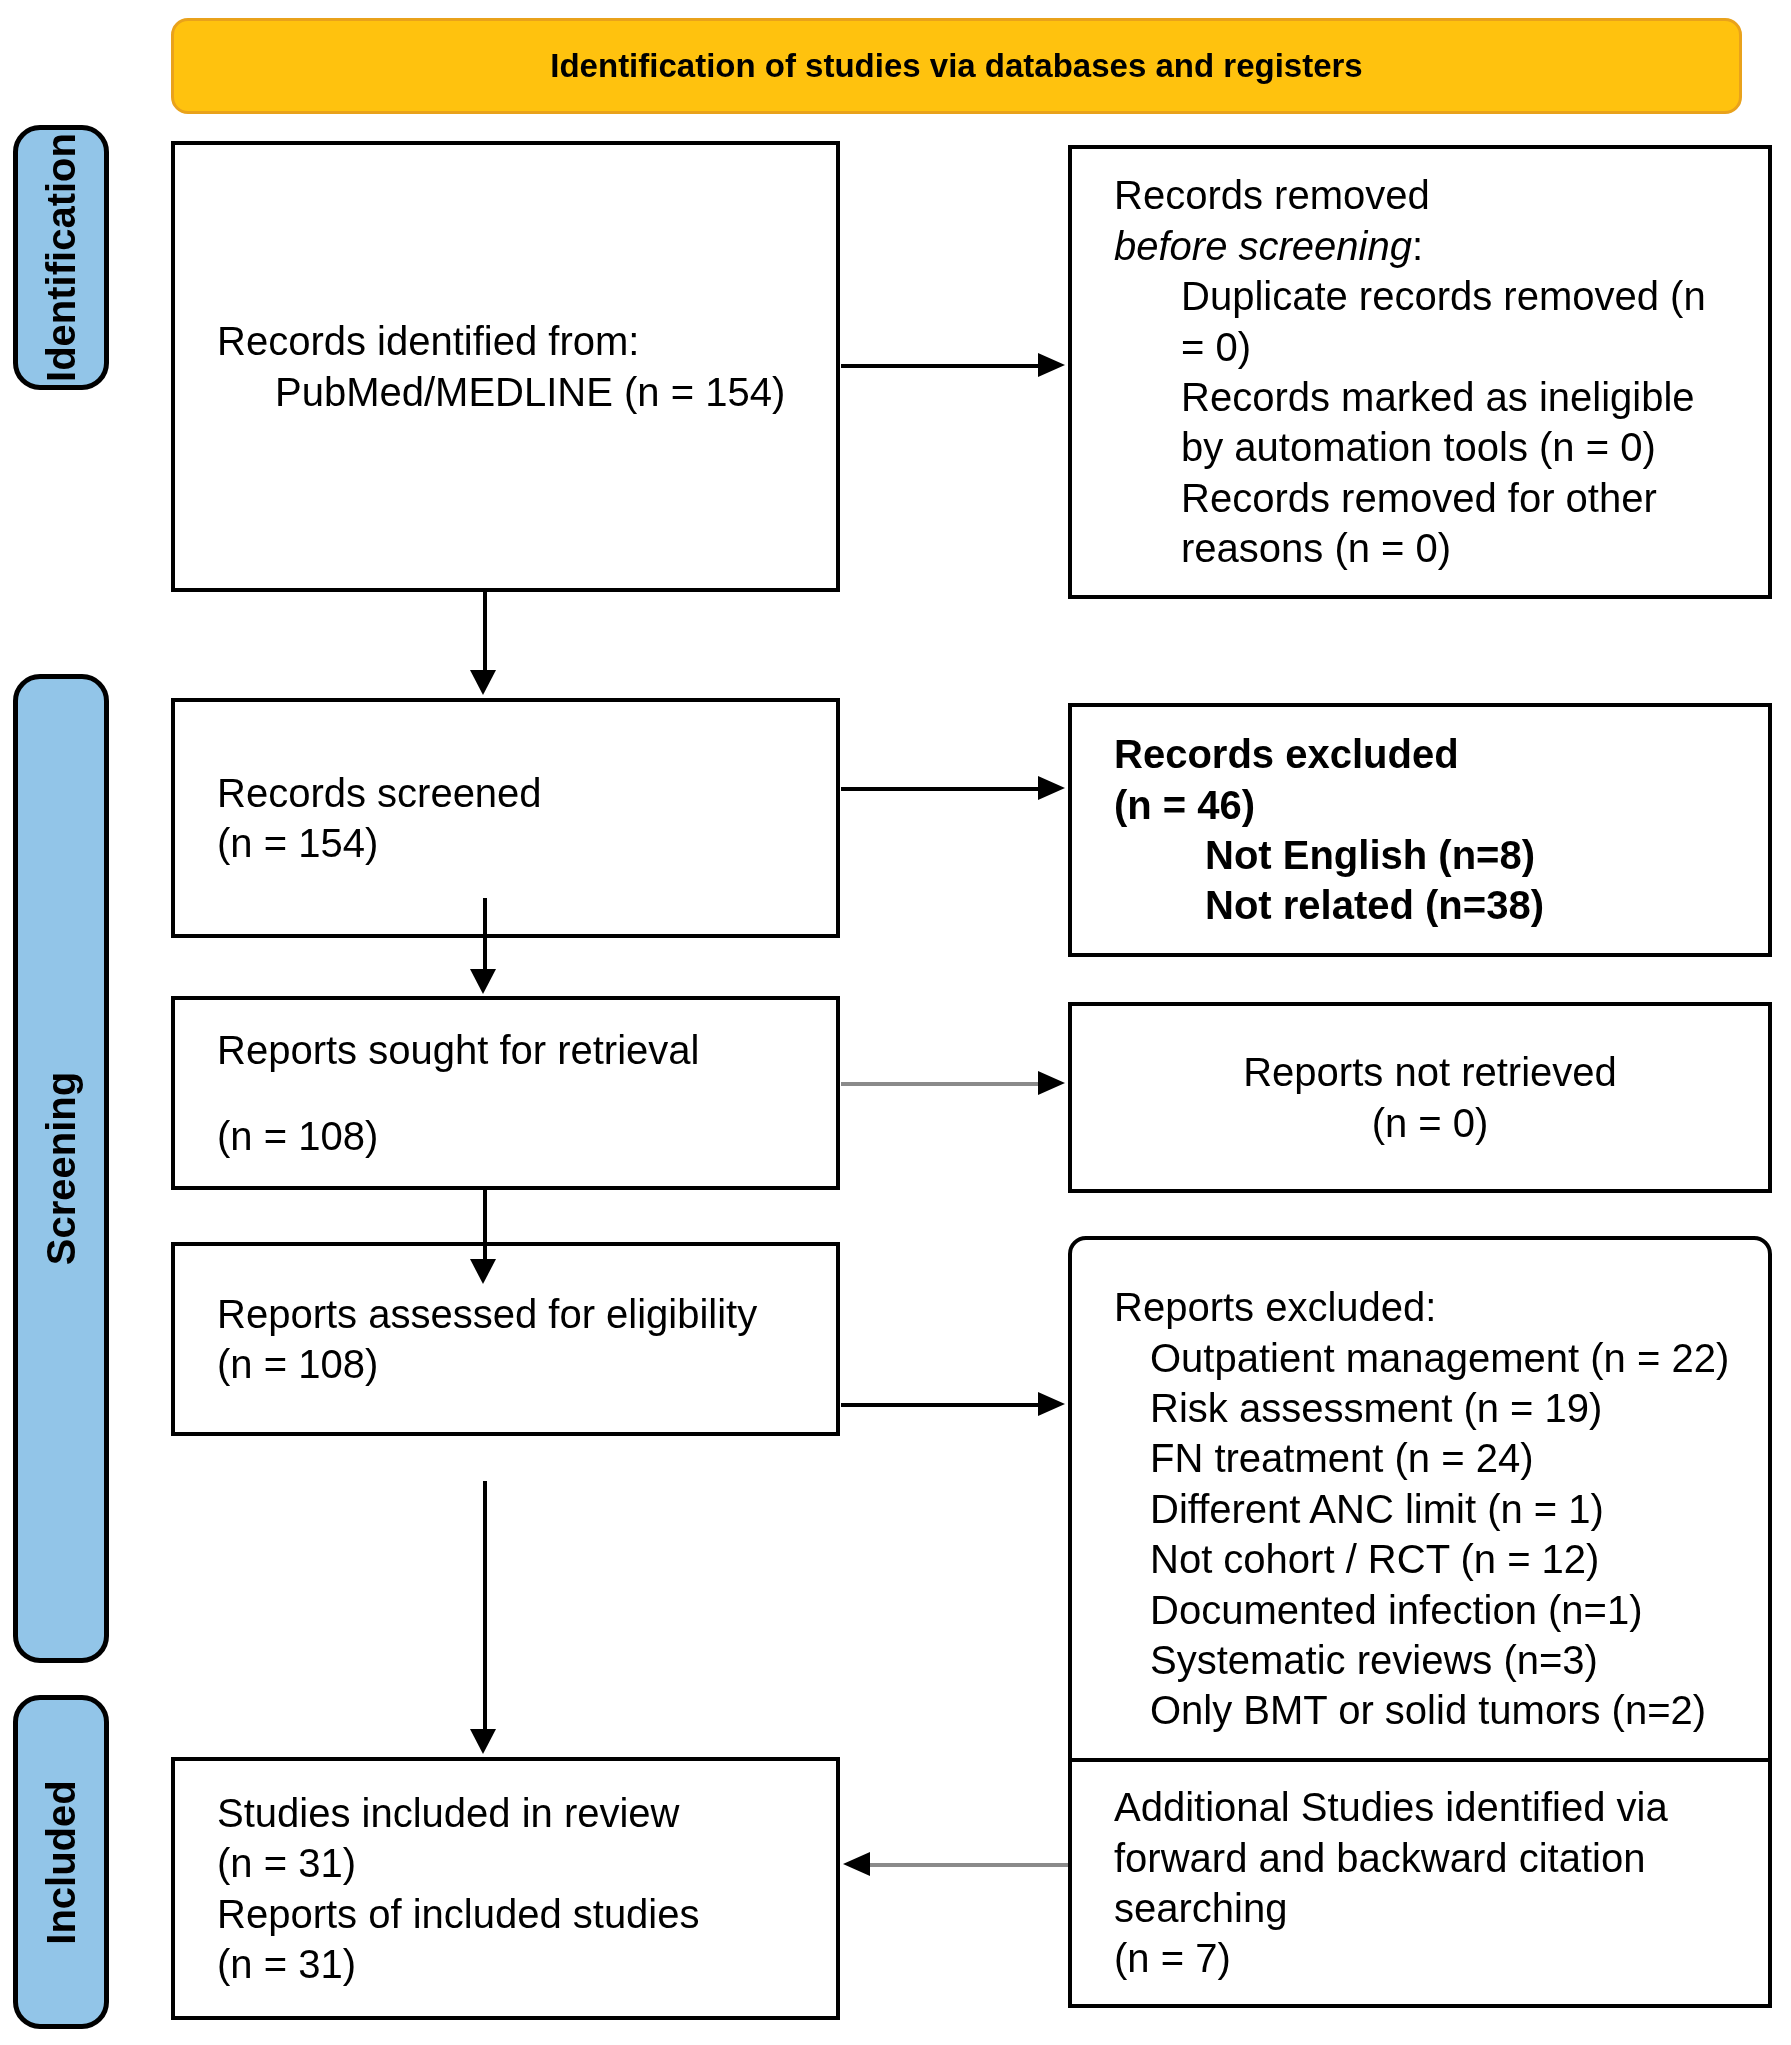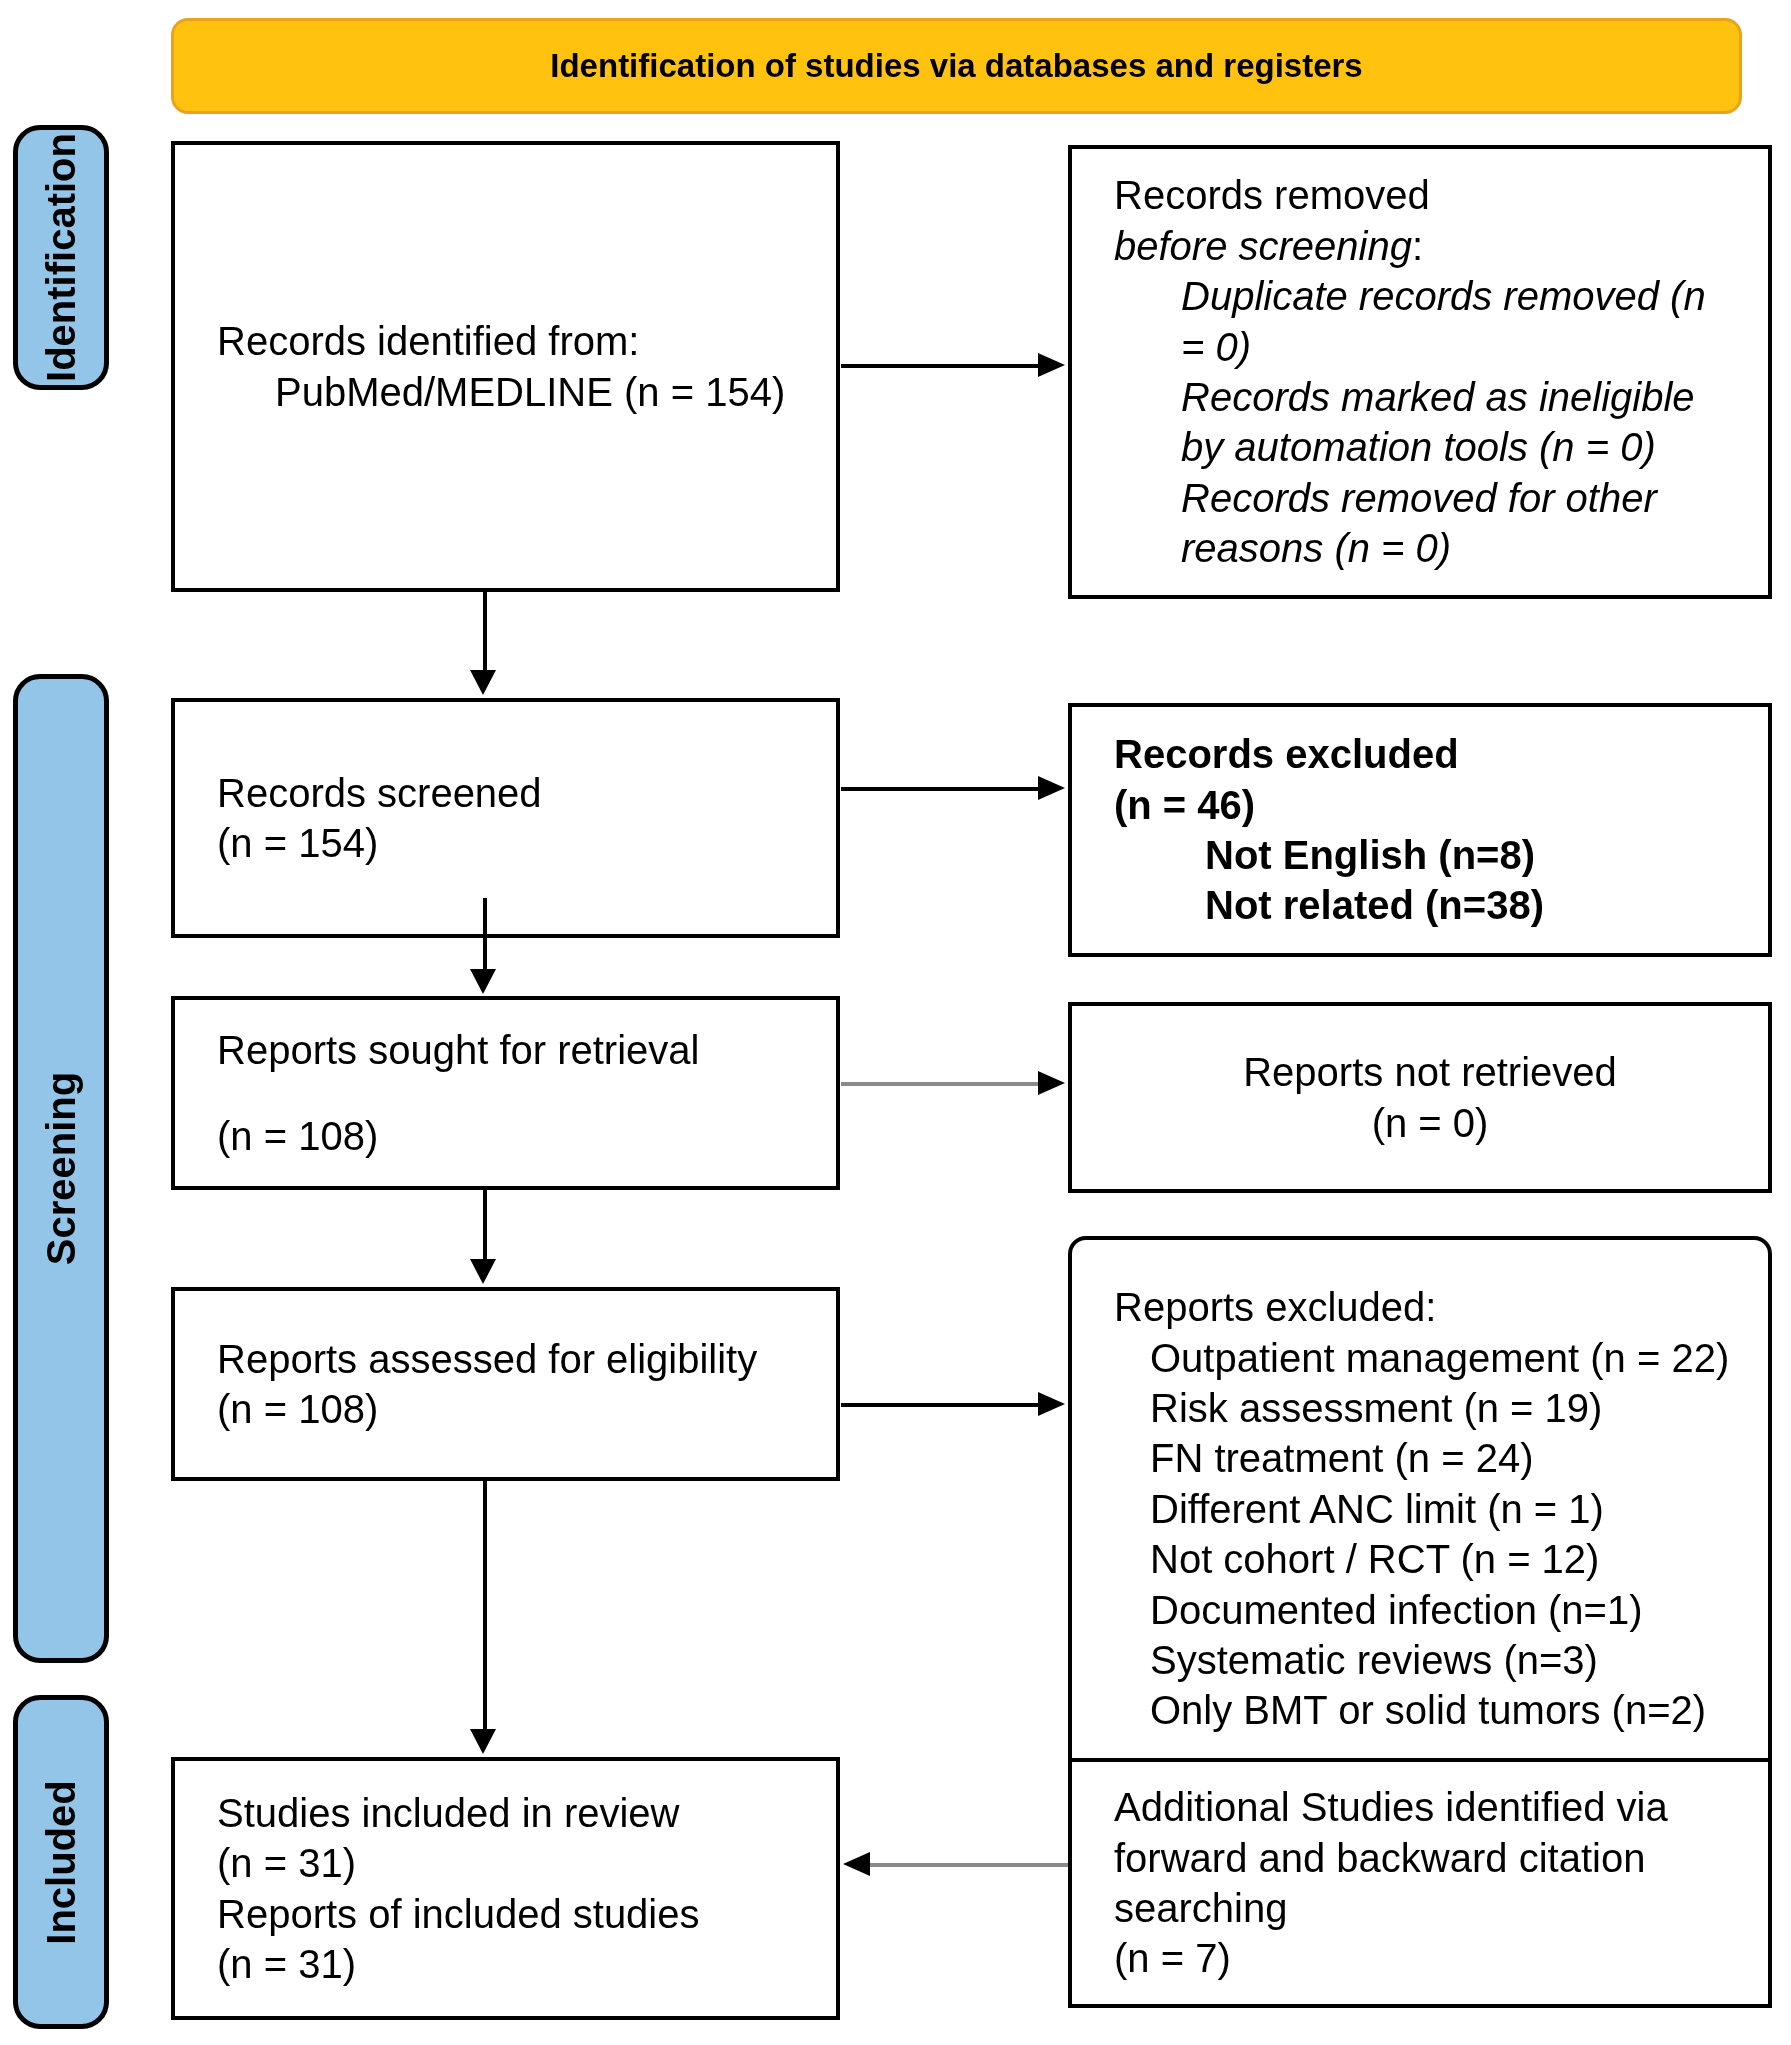--- a/index.html
+++ b/index.html
@@ -70,31 +70,31 @@
   }
   .box p { margin: 0; }
   .indent1 { padding-left: 58px; }
 
   .col1 { left: 171px; width: 669px; }
   .col2 { left: 1068px; width: 704px; }
 
   #box-records-identified { top: 141px;  height: 451px; }
   #box-records-screened   { top: 698px; height: 240px; }
   #box-reports-sought     { top: 996px; height: 194px; gap: 36px; }
-  #box-reports-assessed   { top: 1287px; height: 194px; }
+  #box-reports-assessed   { top: 1242px; height: 194px; }
   #box-studies-included   { top: 1757px; height: 263px; }
 
   #box-records-removed    { top: 145px;  height: 454px; }
   #box-records-excluded   { top: 703px; height: 254px; font-weight: bold; }
   #box-reports-not-retrieved { top: 1002px; height: 191px; align-items: center; }
   #box-reports-excluded   { top: 1236px; height: 546px; border-radius: 18px; }
   #box-additional-studies { top: 1758px; height: 250px; }
 
   #box-records-removed .lead { max-width: 424px; }
-  #box-records-removed .sub  { padding-left: 67px; max-width: 533px; font-style: italic; }
+  #box-records-removed .sub  { padding-left: 67px; max-width: 533px; }
   #box-records-excluded .sub { padding-left: 91px; }
   #box-reports-excluded .sub { padding-left: 36px; }
   #box-additional-studies .lead { max-width: 618px; }
   .it { font-style: italic; }
 
   
   .shaft-v {
     position: absolute;
     width: 4.2px;
     background: #000;

